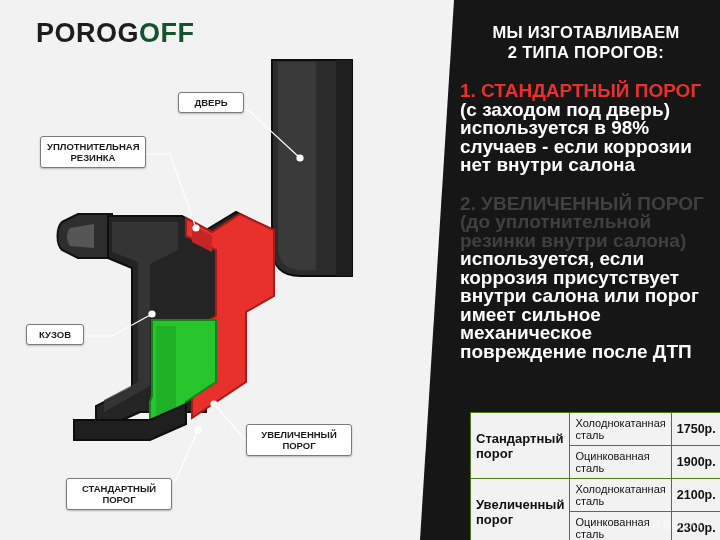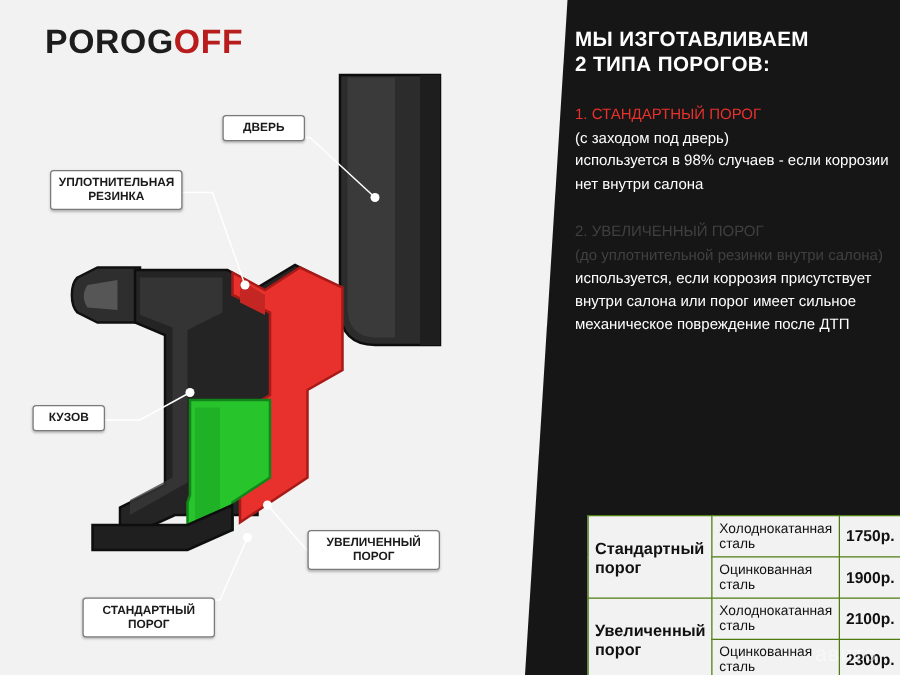--- a/index.html
+++ b/index.html
@@ -35,40 +35,40 @@
   
   #logo {
     position: absolute;
     left: 36px; top: 18px;
     font-size: 27px;
     font-weight: bold;
     letter-spacing: 0.5px;
     font-family: "Liberation Sans", sans-serif;
   }
   #logo .part1 { color: #1d1d1d; }
-  #logo .part2 { color: #b91c1c; }
+  #logo .part2 { color: #14532d; }
 
   
   #right-col {
     position: absolute;
     right: 8px; top: 22px;
     width: 252px;
     color: #ffffff;
   }
   .head-line {
-    text-align: left;
+    text-align: center;
     font-size: 16.5px;
     font-weight: bold;
     line-height: 20px;
     letter-spacing: 0.3px;
   }
   .block {
     margin-top: 20px;
-    font-size: 12px;
-    font-weight: normal;
+    font-size: 19px;
+    font-weight: bold;
     line-height: 18.5px;
   }
   .block .t-red { color: #e8312c; }
   .block .t-green { color: #404040; }
   .block .t-white { color: #ffffff; }
 
   
   #price-table {
     position: absolute;
     left: 470px; top: 412px;

